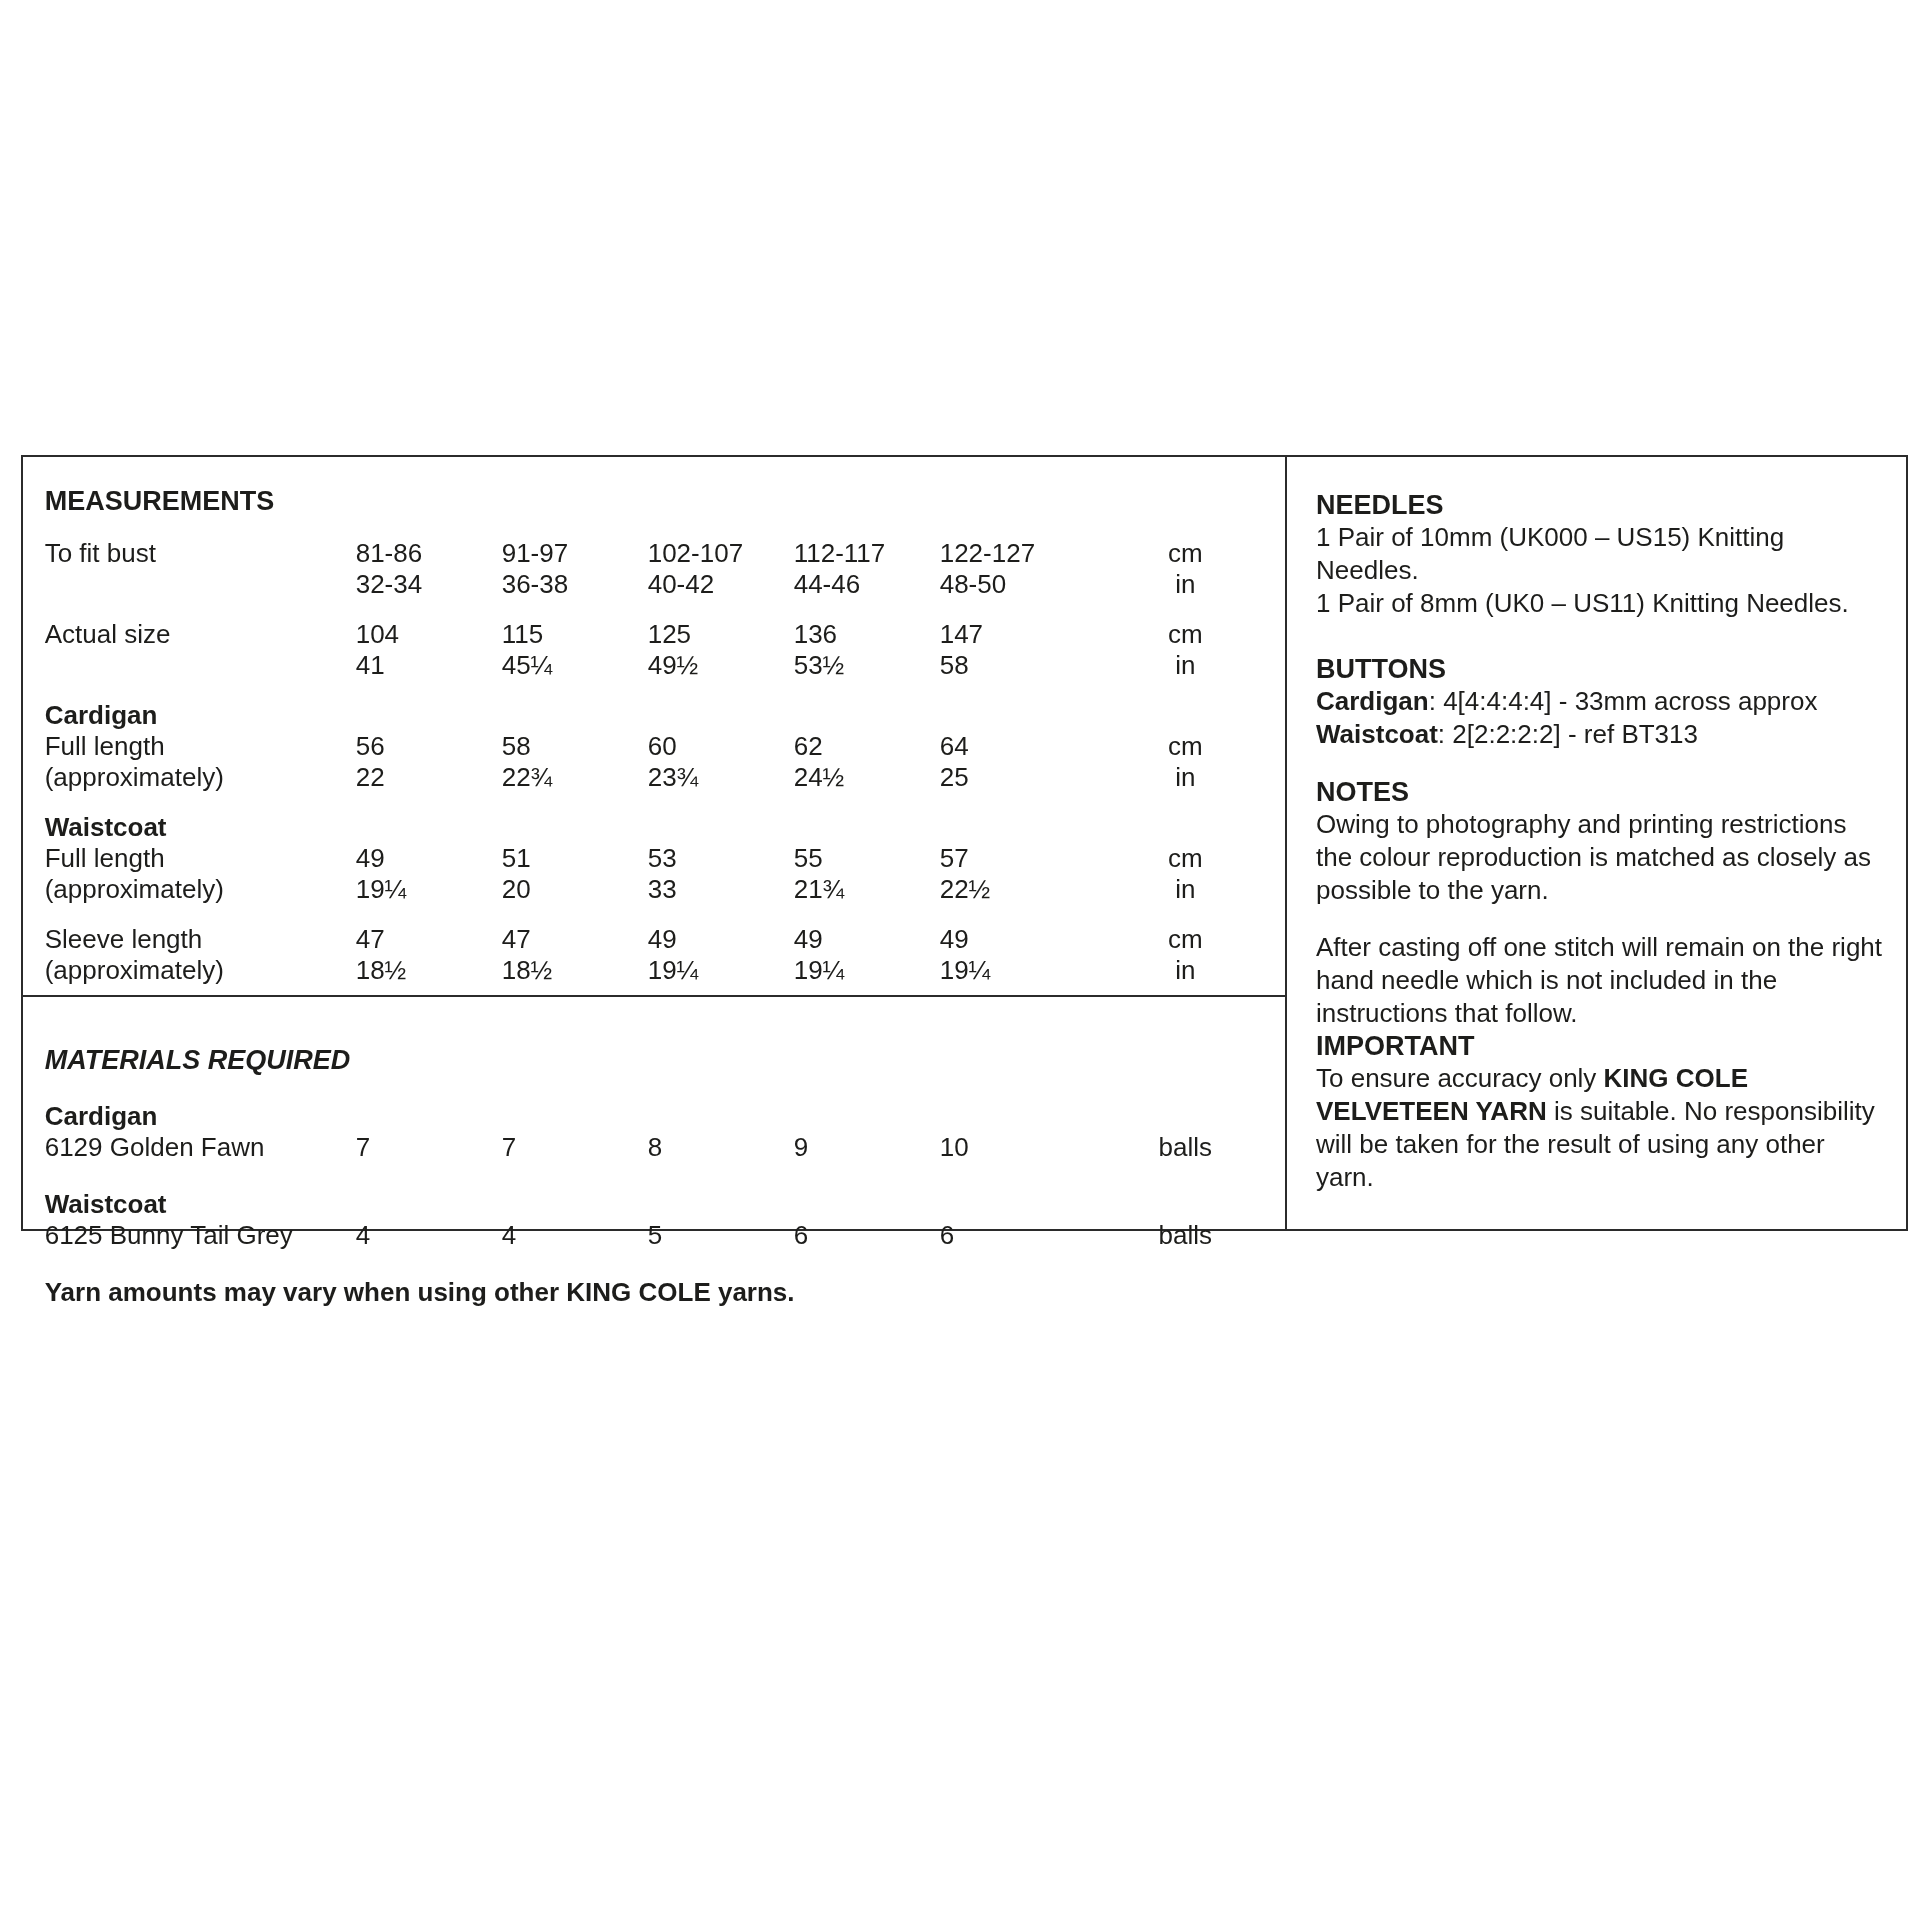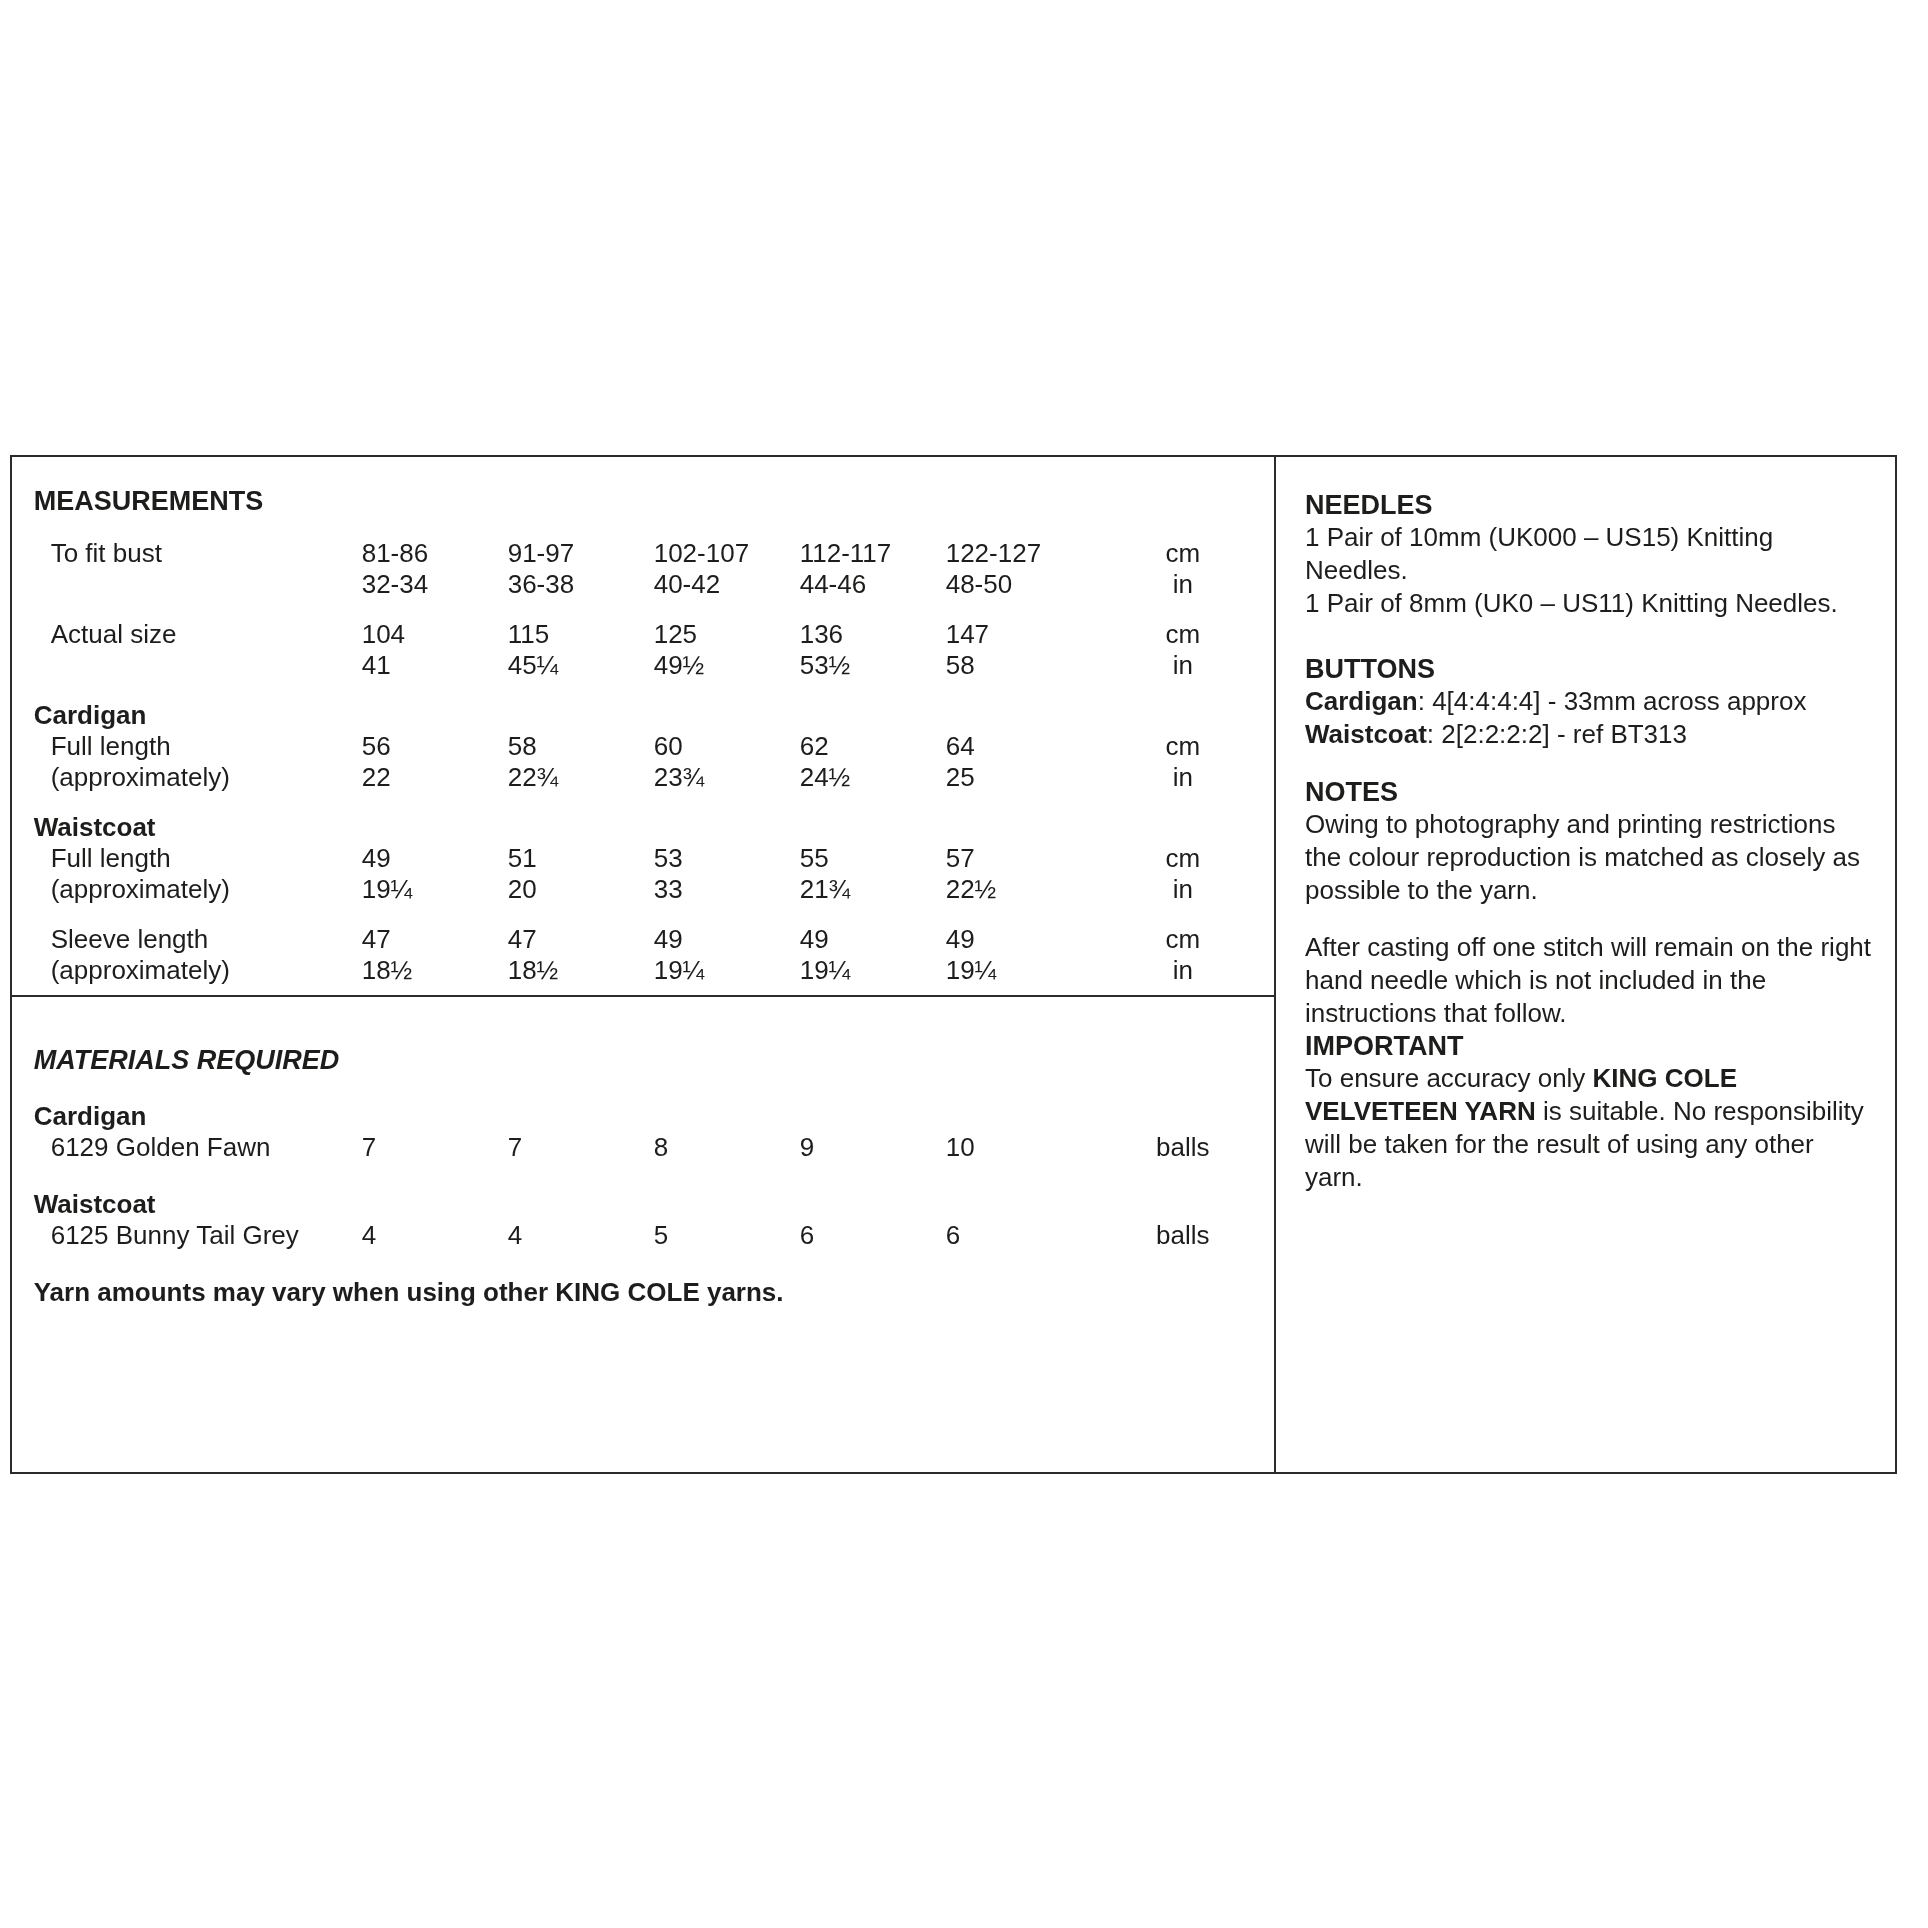--- a/index.html
+++ b/index.html
@@ -6,24 +6,24 @@
   .page {
     position: relative;
     width: 1928px;
     height: 1928px;
     background: #ffffff;
     font-family: "Liberation Sans", sans-serif;
     color: #1d1d1b;
   }
   .panel-box {
     position: absolute;
-    left: 10px;
+    left: 21px;
     top: 455px;
     width: 1887px;
-    height: 1019px;
+    height: 776px;
     border: 2.8px solid #2b2b2b;
     box-sizing: border-box;
     display: flex;
   }
   .left-col {
     flex: 0 0 1264px;
     border-right: 2.8px solid #2b2b2b;
     box-sizing: border-box;
     display: flex;
     flex-direction: column;
@@ -53,21 +53,20 @@
   }
   .cell-measurements .h-bold { margin-bottom: 21px; }
   .cell-materials .h-bold { margin-bottom: 24.5px; font-style: italic; }
 
   .m-block { margin-bottom: 19px; }
   .m-line {
     display: grid;
     grid-template-columns: 311px 146px 146px 146px 146px 146px 1fr;
     font-size: 26px;
     line-height: 31px;
-    margin-left: 17px;
   }
   .m-line .lbl { text-align: left; }
   .m-line .val { text-align: left; }
   .m-line .unit { text-align: center; }
   .grp {
     font-weight: bold;
     font-size: 26px;
     line-height: 31px;
   }
   .yarn-line {

